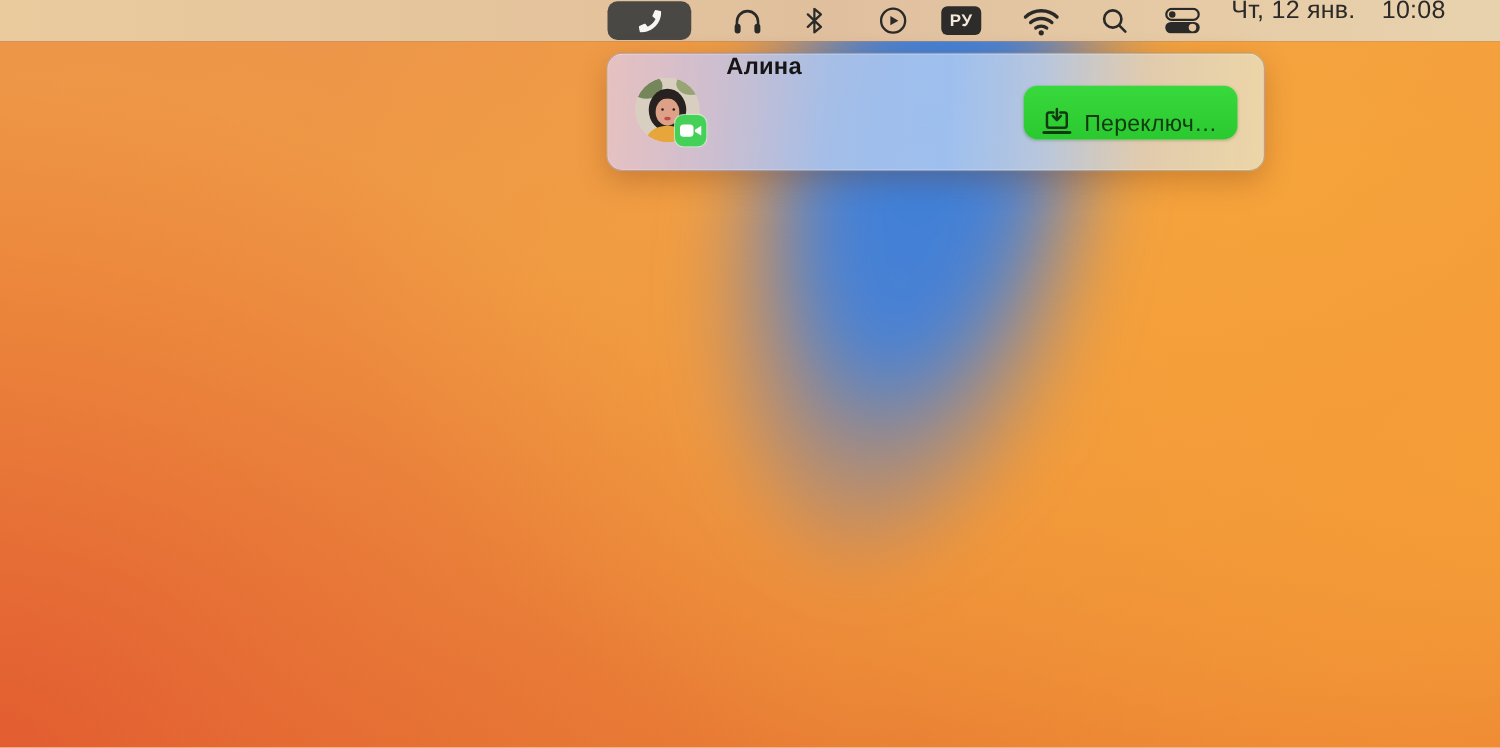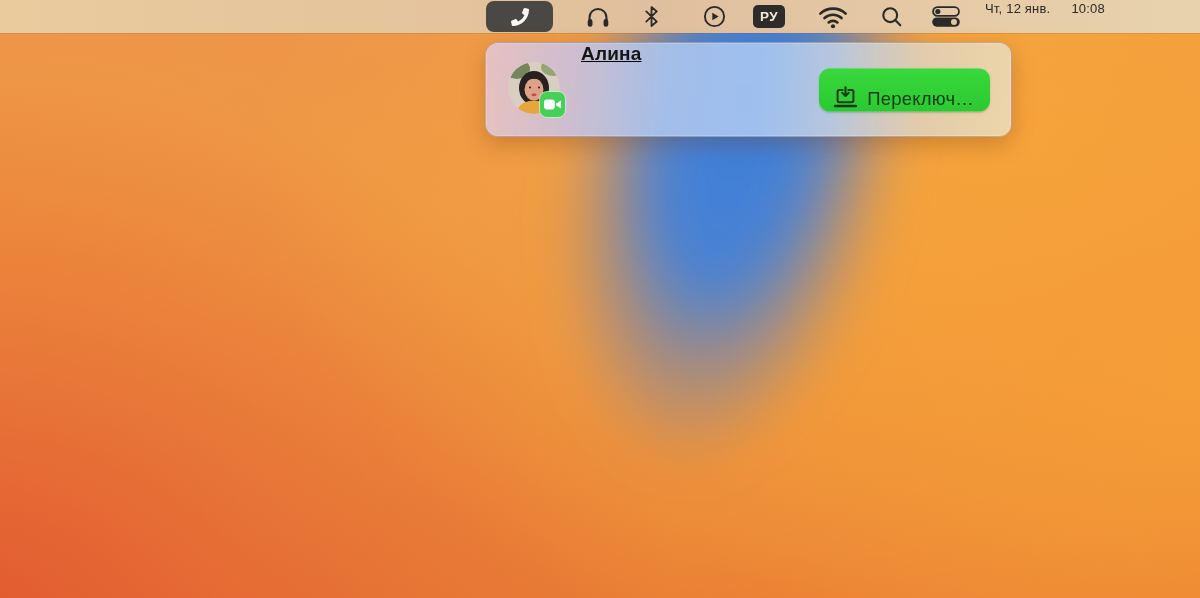--- a/index.html
+++ b/index.html
@@ -42,21 +42,21 @@
     background: #4a4845; border-radius: 8px;
   }
   .lang-badge {
     left: 753px; top: 5px; width: 32px; height: 23px;
     background: #2e2c2a; border-radius: 5px;
     color: #f3ead9; font-size: 13.5px; font-weight: 700; letter-spacing: 0.5px;
   }
   .clock {
     position: absolute; left: 985px; top: 0; height: 16px;
     display: flex; align-items: center; gap: 21px;
-    color: #2b2a28; font-size: 13px; letter-spacing: 0.2px;
+    color: #2b2a28; font-size: 20px; letter-spacing: 0.2px;
   }
 
   
   .notification {
     position: absolute; left: 485px; top: 42px; width: 527px; height: 95px; z-index: 6;
     border-radius: 13px;
     background: linear-gradient(93deg,
       rgba(230,194,197,0.97) 0%, rgba(207,192,214,0.95) 14%,
       rgba(169,194,234,0.93) 34%, rgba(166,196,238,0.93) 52%,
       rgba(188,202,223,0.94) 66%, rgba(224,205,178,0.96) 82%,
@@ -64,21 +64,21 @@
     backdrop-filter: blur(18px) saturate(1.25);
     border: 1px solid rgba(101,75,62,0.30);
     box-shadow: 0 8px 22px rgba(110,50,15,0.28), inset 0 0 0 0.5px rgba(255,255,255,0.35);
   }
   .avatar-wrap { position: absolute; left: 22px; top: 19px; width: 52px; height: 52px; }
   .avatar-wrap .photo { width: 52px; height: 52px; border-radius: 50%; overflow: hidden; display: block; }
   .ft-badge { position: absolute; right: -6px; bottom: -4px; width: 27px; height: 27px; }
 
   .notif-text {
     position: absolute; left: 95px; top: 0; height: 100%;
-    display: flex; flex-direction: row; justify-content: center; gap: 4px; text-decoration: underline;
+    display: flex; flex-direction: column; justify-content: space-between; gap: 4px;
   }
   .notif-title { font-size: 19px; font-weight: 700; color: #151515; letter-spacing: 0.2px; }
   .notif-subtitle { font-size: 18.5px; font-weight: 400; color: #3f4c61; letter-spacing: 0.1px; }
 
   .switch-button {
     position: absolute; right: 21px; top: 50%; transform: translateY(-50%);
     height: 43px; padding: 18px 16px 0 14px;
     display: flex; align-items: center; gap: 9px;
     background: linear-gradient(180deg, #38d93c 0%, #2bc930 100%);
     border: none; border-radius: 11px; cursor: pointer;

